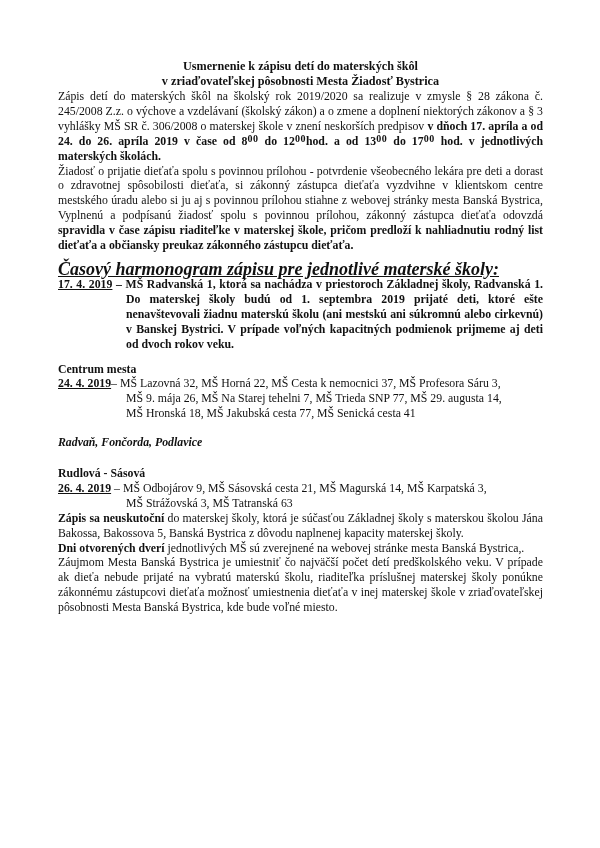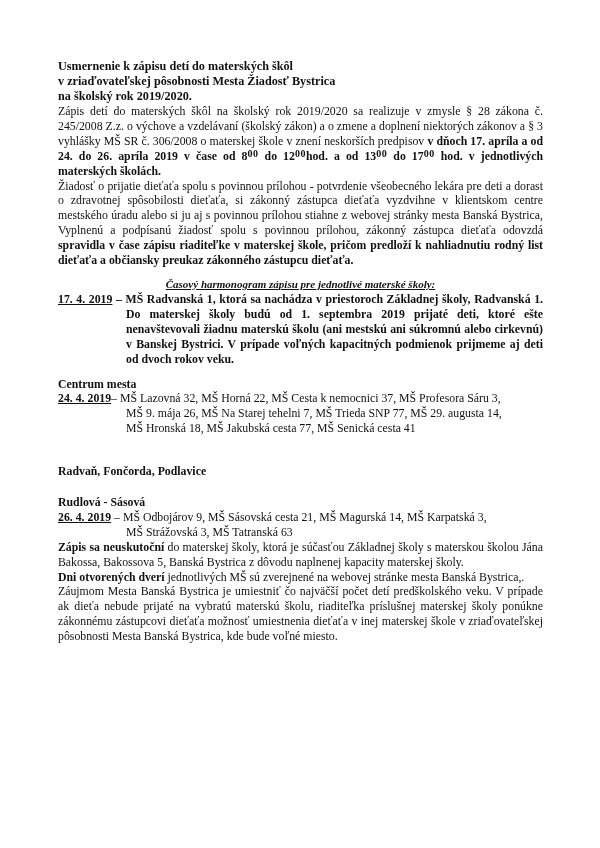--- a/index.html
+++ b/index.html
@@ -16,41 +16,40 @@
   .page {
     box-sizing: border-box;
     width: 600px;
     height: 848px;
     padding: 59px 57px 0 58px;
     font-size: 11.8px;
     line-height: 14.9px;
     overflow: hidden;
   }
   .title-block {
-    text-align: left;
+    text-align: center;
     font-weight: bold;
     font-size: 12.2px;
     line-height: 15px;
   }
   p.para {
     margin: 0;
     text-align: justify;
   }
   .mt9  { margin-top: 9px; }
   .mt10 { margin-top: 10px; }
   .mt12 { margin-top: 12px; }
-  .mt14 { margin-top: 28px; }
+  .mt14 { margin-top: 14px; font-style: italic; }
   .mt15 { margin-top: 16px; }
   .schedule-heading {
     margin-top: 9px;
-    text-align: center;
     font-weight: bold;
     font-style: italic;
     text-decoration: underline;
-    font-size: 11px;
+    font-size: 18px;
     line-height: 15px;
   }
   .district-label {
     font-weight: bold;
   }
   .entry {
     margin: 0;
     padding-left: 68px;
     text-indent: -68px;
   }
@@ -67,21 +66,20 @@
   }
 </style>
 </head>
 <body>
 
 <div class="page">
 
   <div class="title-block">
     <div>Usmernenie k zápisu detí do materských škôl</div>
     <div>v zriaďovateľskej pôsobnosti Mesta Žiadosť Bystrica</div>
-    <div>na školský rok 2019/2020.</div>
   </div>
 
   <p class="para mt10"><span>Zápis detí do materských škôl na školský rok 2019/2020 sa realizuje v zmysle § 28 zákona č. 245/2008 Z.z. o výchove a vzdelávaní (školský zákon) a o zmene a doplnení niektorých zákonov a § 3 vyhlášky MŠ SR č. 306/2008 o materskej škole v znení neskorších predpisov </span><span class="b">v dňoch 17. apríla a od 24. do 26. apríla 2019 v čase od 8</span><sup class="b">00</sup><span class="b"> do 12</span><sup class="b">00</sup><span class="b">hod. a od 13</span><sup class="b">00</sup><span class="b"> do 17</span><sup class="b">00</sup><span class="b"> hod. v jednotlivých materských školách.</span></p>
 
   <p class="para mt9"><span>Žiadosť o prijatie dieťaťa spolu s povinnou prílohou - potvrdenie všeobecného lekára pre deti a dorast o zdravotnej spôsobilosti dieťaťa, si zákonný zástupca dieťaťa vyzdvihne v klientskom centre mestského úradu alebo si ju aj s povinnou prílohou stiahne z webovej stránky mesta Banská Bystrica, Vyplnenú a podpísanú žiadosť spolu s povinnou prílohou, zákonný zástupca dieťaťa odovzdá </span><span class="b">spravidla v čase zápisu riaditeľke v materskej škole, pričom predloží k nahliadnutiu rodný list dieťaťa a občiansky preukaz zákonného zástupcu dieťaťa.</span></p>
 
   <div class="schedule-heading">Časový harmonogram zápisu pre jednotlivé materské školy:</div>
 
   <p class="entry justify mt9"><span class="b u">17. 4. 2019</span><span class="b"> – </span><span class="b">MŠ Radvanská 1, ktorá sa nachádza v priestoroch Základnej školy, Radvanská 1. Do materskej školy budú od 1. septembra 2019 prijaté deti, ktoré ešte nenavštevovali žiadnu materskú školu (ani mestskú ani súkromnú alebo cirkevnú) v Banskej Bystrici. V prípade voľných kapacitných podmienok prijmeme aj deti od dvoch rokov veku.</span></p>
 

